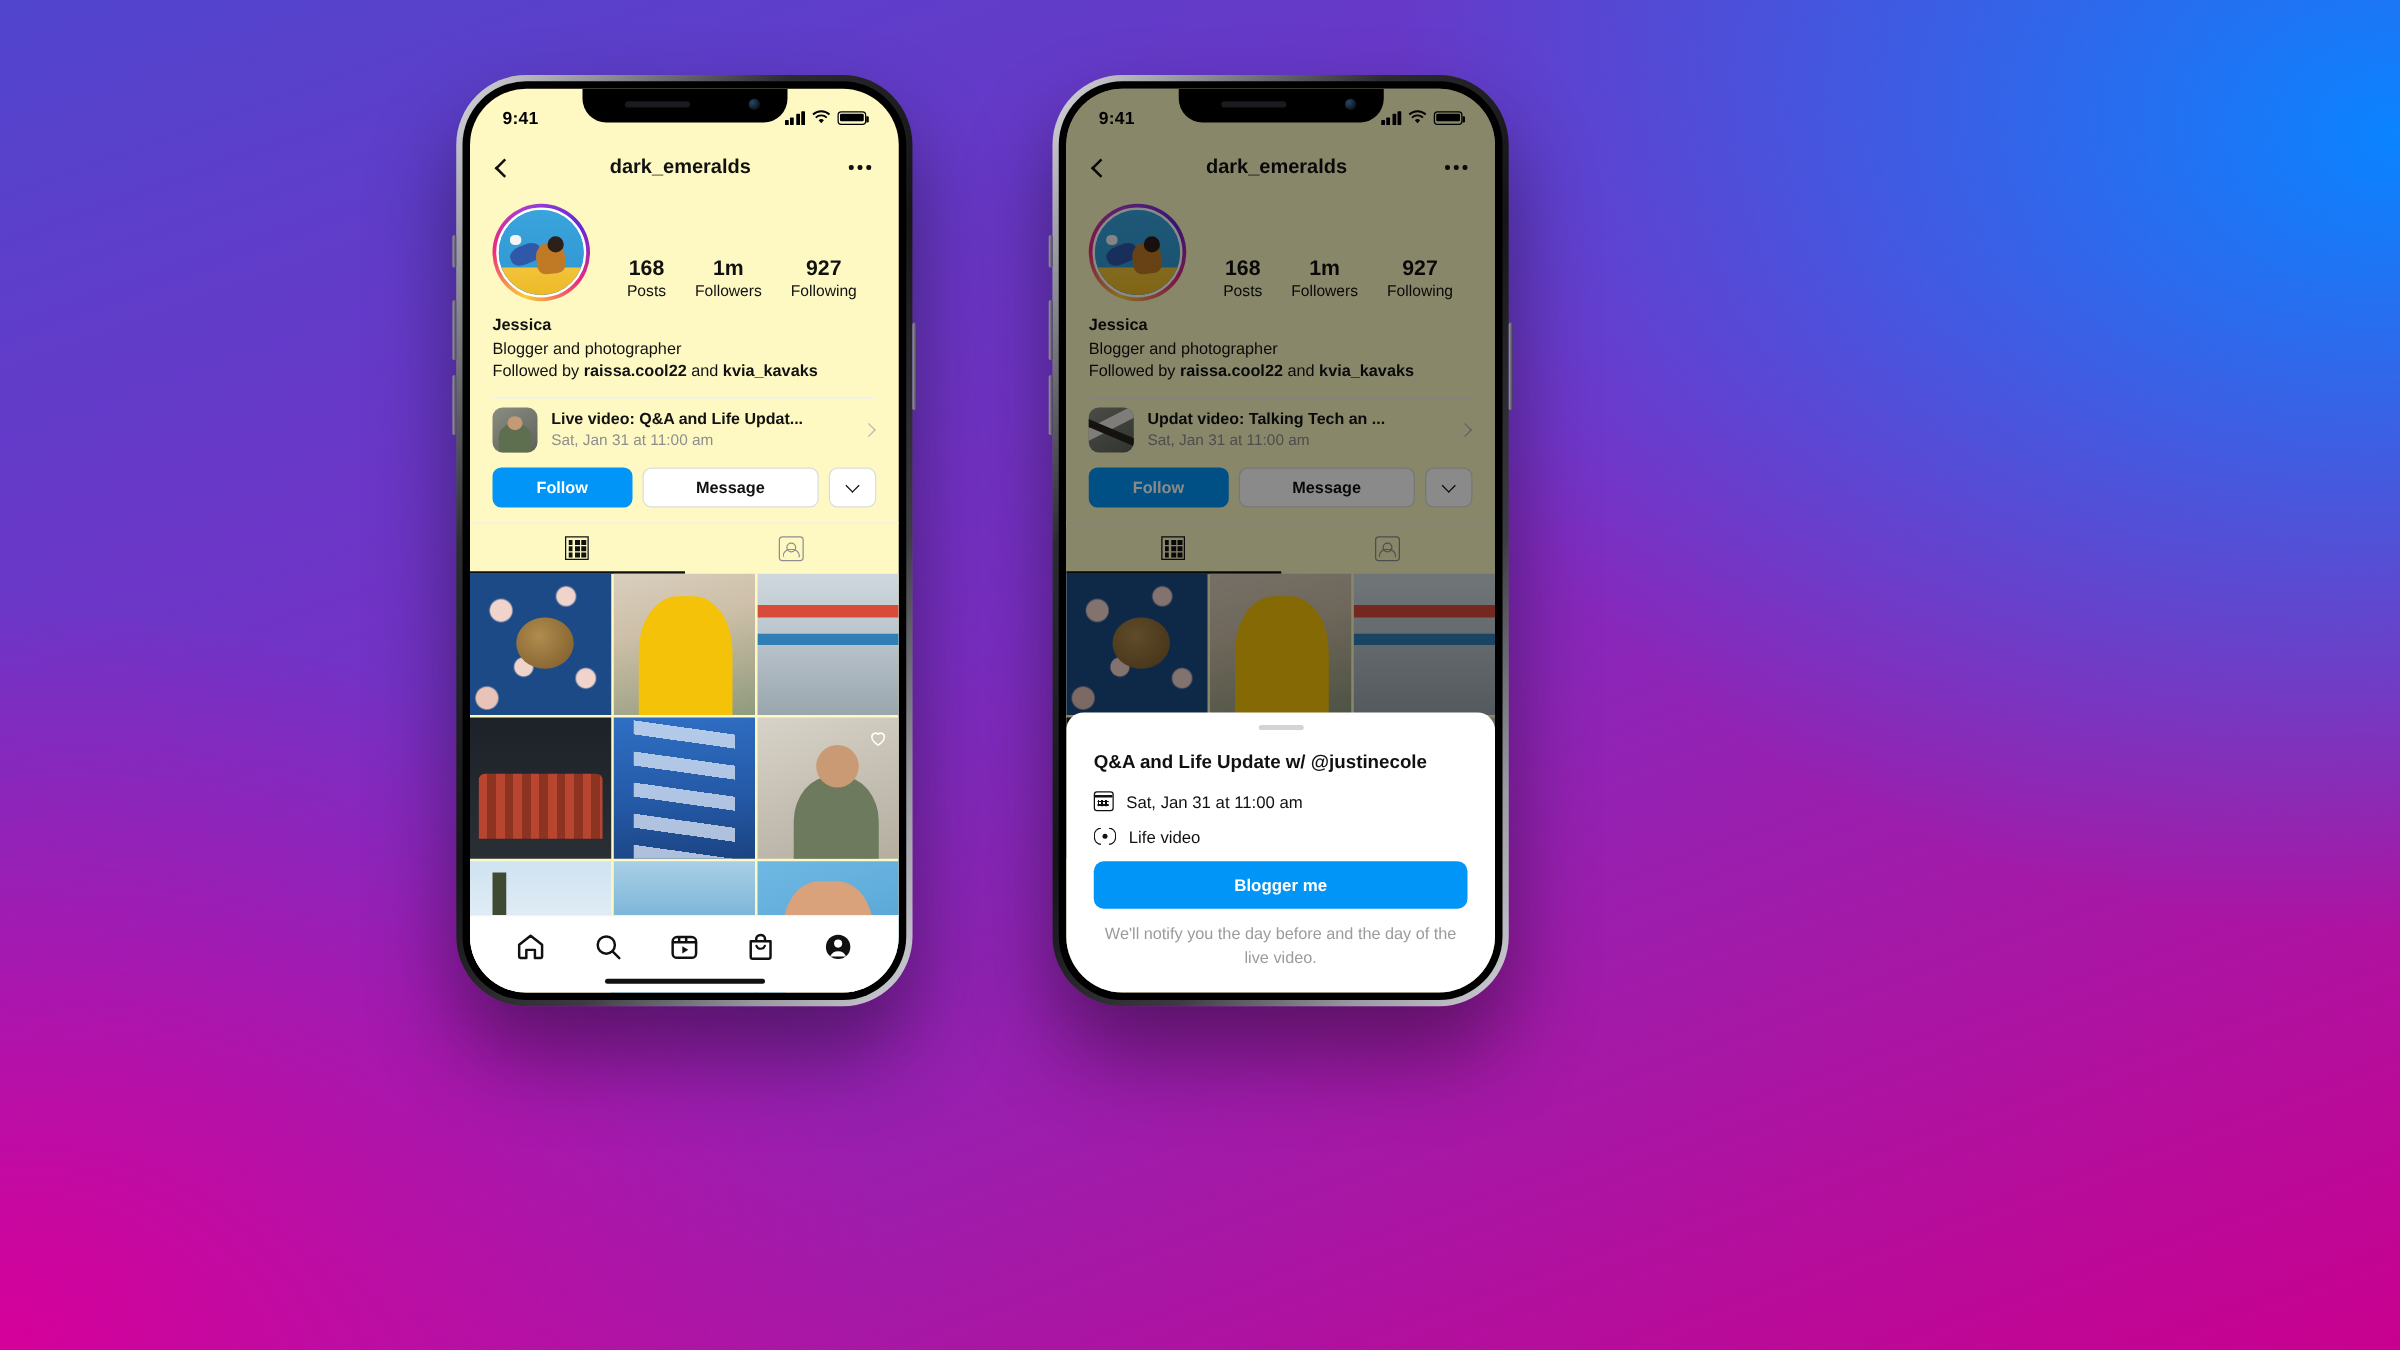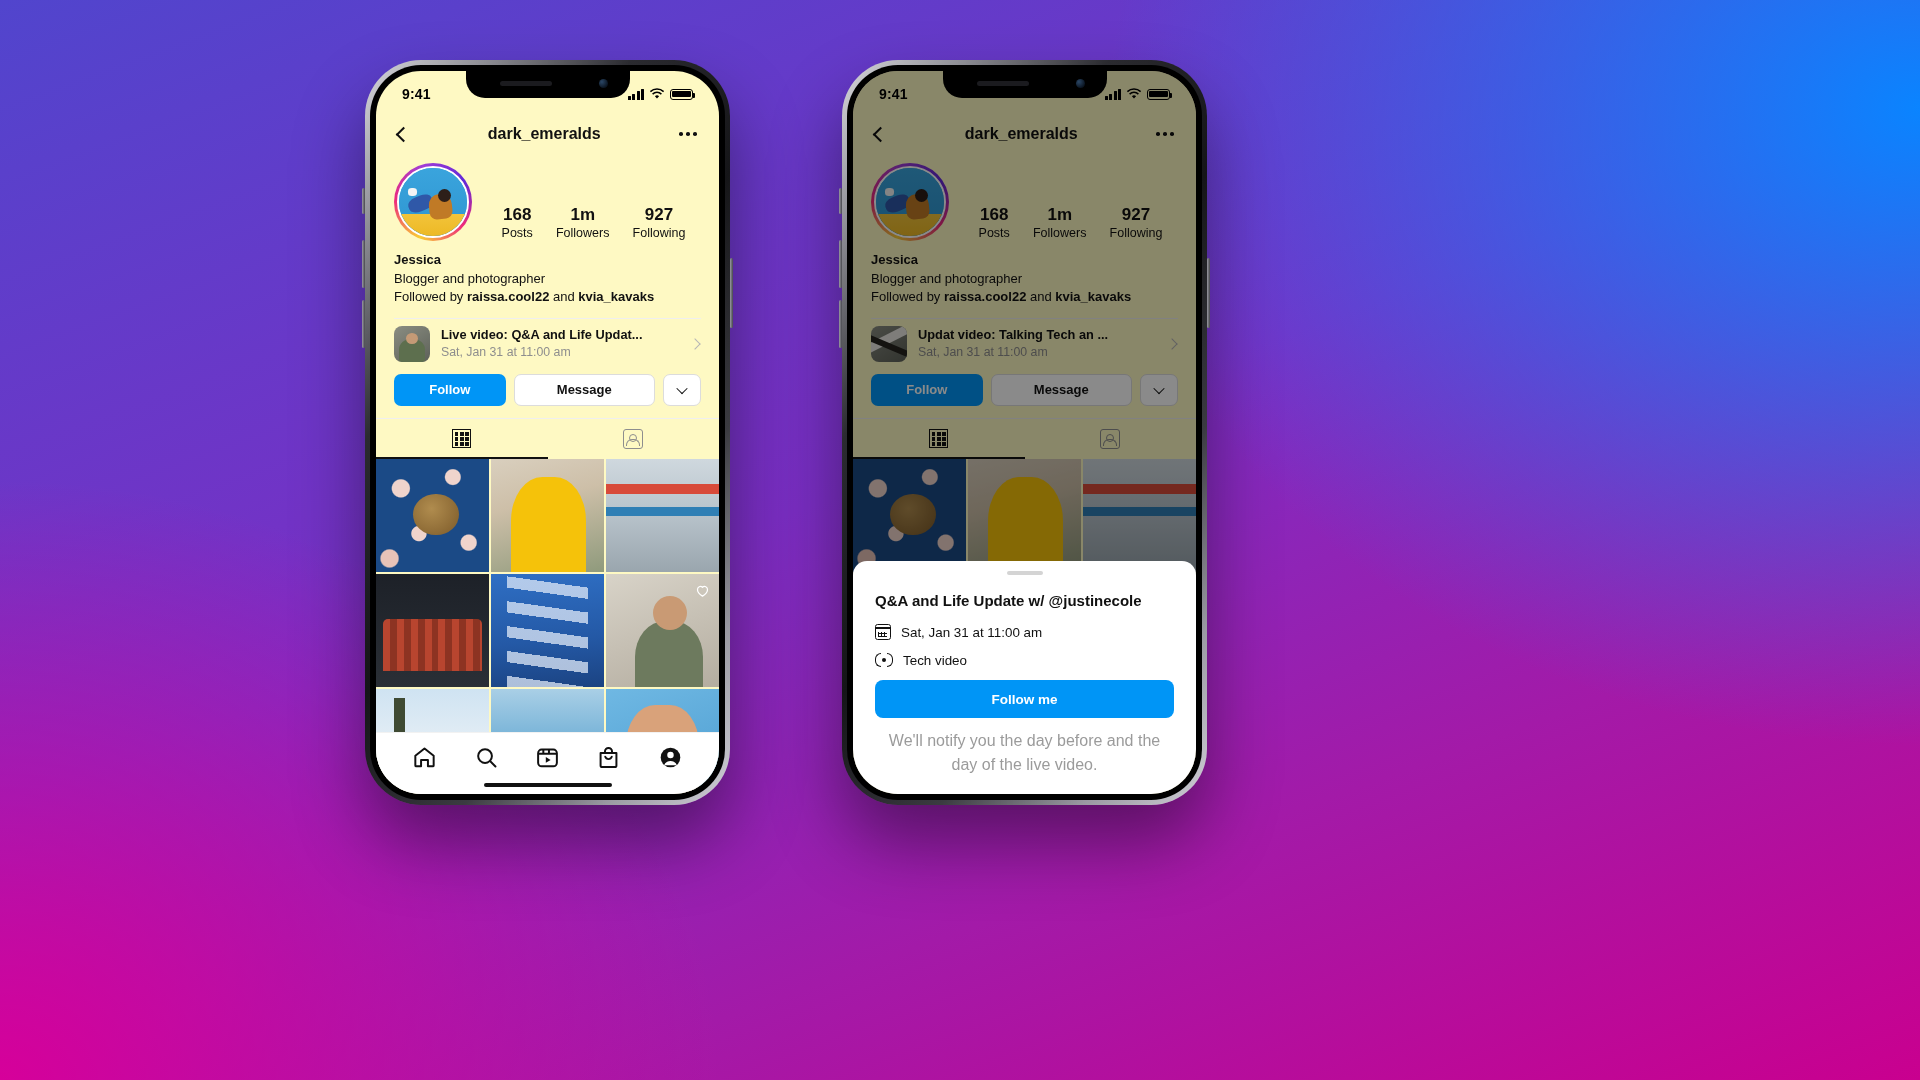--- a/index.html
+++ b/index.html
@@ -173,21 +173,21 @@
   
   .dim { position:absolute; inset:0; background:rgba(0,0,0,.46); z-index:30; }
   .sheet { position:absolute; left:0; right:0; bottom:0; background:#fff;
     border-radius:14px 14px 0 0; z-index:35; padding:10px 22px 18px; }
   .grabber { width:36px; height:4.4px; border-radius:3px; background:#d4d4d4; margin:0 auto 16px; }
   .sheet-title { font-size:15px; font-weight:700; color:#111; line-height:1.34; margin-bottom:13px; }
   .sheet-line { display:flex; align-items:center; gap:10px; margin-bottom:12px; }
   .sheet-line span.t { font-size:13.4px; color:#111; }
   .sheet-btn { height:38px; border-radius:8px; background:#0095f6; color:#fff; font-size:13.5px;
     font-weight:700; display:flex; align-items:center; justify-content:center; margin-top:5px; }
-  .sheet-note { font-size:16px; color:#9b9b9b; text-align:center; line-height:1.46; margin-top:11px; padding:0 6px; }
+  .sheet-note { font-size:13px; color:#9b9b9b; text-align:center; line-height:1.46; margin-top:11px; padding:0 6px; }
   .ico-cal { width:16px; height:16px; border:1.6px solid #111; border-radius:2.6px; position:relative; flex:0 0 auto; }
   .ico-cal::before { content:""; position:absolute; left:0; right:0; top:2.2px; height:1.5px; background:#111; }
   .ico-cal::after { content:""; position:absolute; left:2.2px; top:6.4px; width:8.6px; height:5px;
     background:repeating-linear-gradient(90deg,#111 0 1.4px,transparent 1.4px 3px),
                repeating-linear-gradient(0deg,#111 0 1.4px,transparent 1.4px 3px); }
   .ico-live { width:18px; height:16px; position:relative; flex:0 0 auto; }
   .ico-live i { position:absolute; left:50%; top:50%; transform:translate(-50%,-50%);
     width:4px; height:4px; border-radius:50%; background:#111; }
   .ico-live::before, .ico-live::after { content:""; position:absolute; top:50%; width:5px; height:12px;
     border:1.6px solid #111; }
@@ -481,22 +481,22 @@
         <div class="grabber"></div>
         <div class="sheet-title">Q&amp;A and Life Update w/ @justinecole</div>
         <div class="sheet-line">
           <div class="ico-cal"></div>
           <span class="t">Sat, Jan 31 at 11:00 am</span>
         </div>
         <div class="sheet-line">
           <div class="ico-live">
               <i></i>
             </div>
-          <span class="t">Tech video</span>
-        </div>
-        <div class="sheet-btn">Follow me</div>
+          <span class="t">Life video</span>
+        </div>
+        <div class="sheet-btn">Blogger me</div>
         <div class="sheet-note">We'll notify you the day before and the day of the live video.</div>
       </div>
 
       <div class="homebar"></div>
     </div>
   </div>
 </div>
 
 </body></html>

